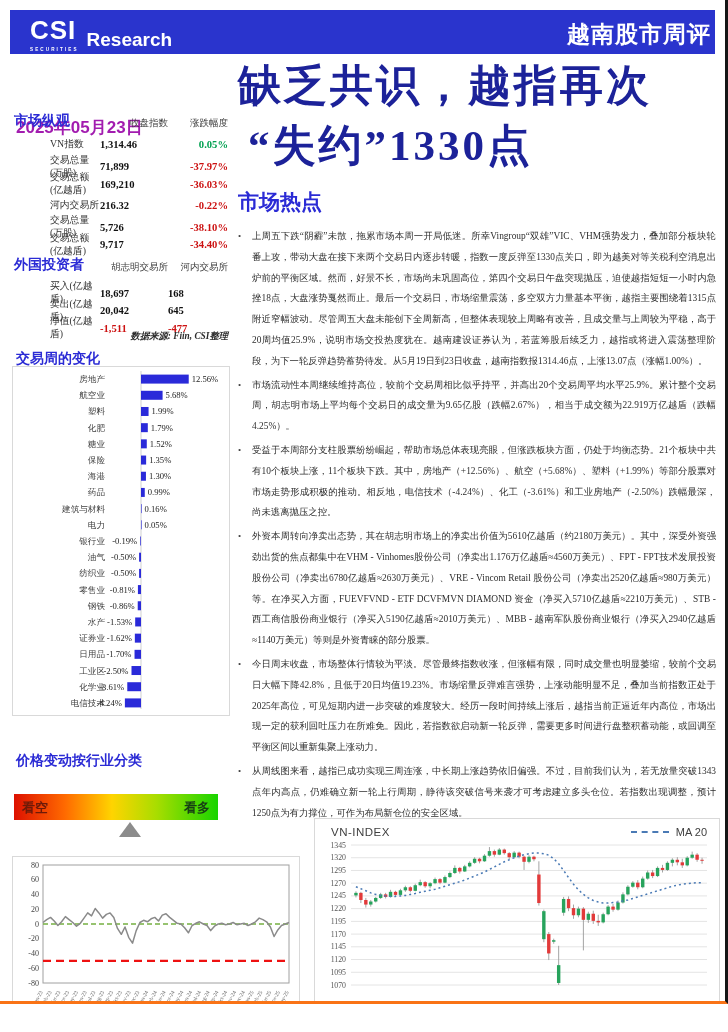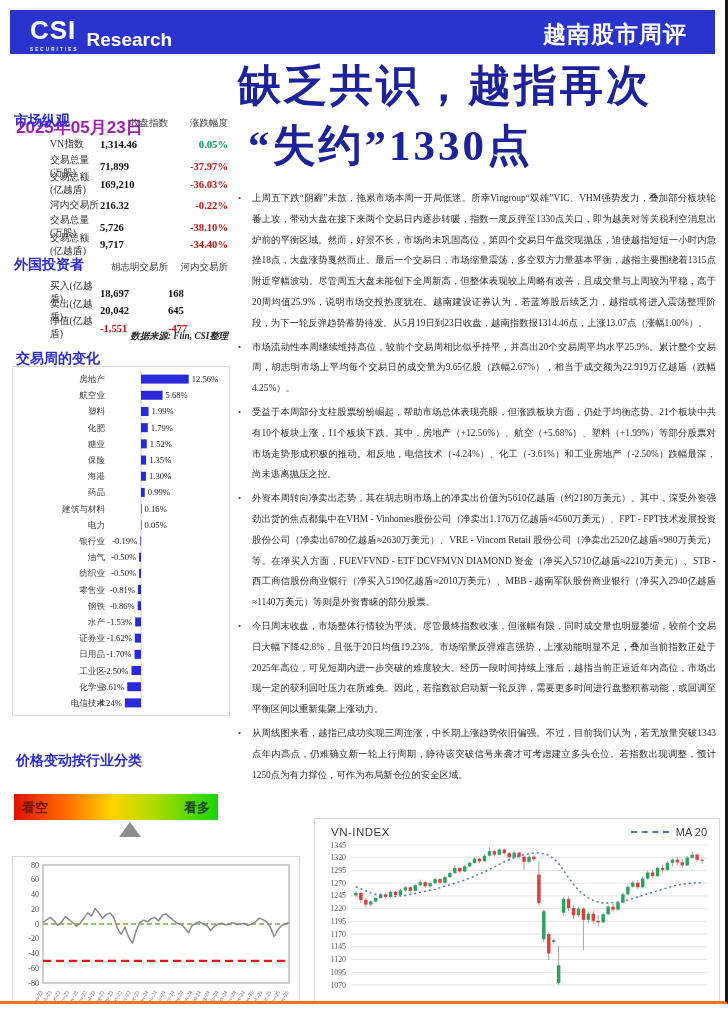--- a/index.html
+++ b/index.html
@@ -6,21 +6,21 @@
   .page{position:relative;width:728px;height:1004px;background:#fff;overflow:hidden;
         border-right:3px solid #161616;border-bottom:3px solid #f97316;box-sizing:border-box;
         font-family:"Liberation Serif","DejaVu Serif",serif;}
   
   .hdr{position:absolute;left:10px;top:10px;width:705px;height:44px;background:#2a34cd;}
   .logo{position:absolute;left:20px;top:5px;display:flex;align-items:flex-end;gap:8px;color:#fff;}
   .logo-csi{display:flex;flex-direction:column;line-height:1;}
   .logo-main{font:900 26px "Liberation Sans",sans-serif;letter-spacing:1px;}
   .logo-sub{font:700 4.6px "Liberation Sans",sans-serif;letter-spacing:2.1px;margin-top:1px;}
   .logo-research{font:700 19px "Liberation Sans",sans-serif;padding-bottom:1px;}
-  .report-type{position:absolute;right:28px;top:9px;font:700 23px "Liberation Sans",sans-serif;color:#fff;letter-spacing:1px;}
+  .report-type{position:absolute;right:4px;top:9px;font:700 23px "Liberation Sans",sans-serif;color:#fff;letter-spacing:1px;}
   
   .date{position:absolute;left:16px;top:76px;font:700 17px "Liberation Sans",sans-serif;color:#a21caf;margin-top:40px;}
   .side{position:absolute;left:14px;width:214px;}
   .st-head{display:grid;grid-template-columns:86px 68px 60px;align-items:end;margin-bottom:6px;}
   .st-title{font:700 14px "Liberation Sans",sans-serif;color:#2b2bd5;}
   .st-col{font-size:9.5px;color:#3c3c3c;text-align:right;}
   .st-row{display:grid;grid-template-columns:86px 68px 60px;height:17.5px;align-items:center;}
   .st-row .lbl{font-size:9.8px;color:#333;margin-left:36px;}
   .st-row .val{font-weight:700;font-size:10.6px;color:#111;}
   .st-row .chg{font-weight:700;font-size:10.6px;text-align:right;}
@@ -125,21 +125,21 @@
         <span class="num">18,697</span>
         <span class="num">168</span>
       </div>
     <div class="st-row">
         <span class="lbl">卖出(亿越盾)</span>
         <span class="num">20,042</span>
         <span class="num">645</span>
       </div>
     <div class="st-row">
         <span class="lbl">净值(亿越盾)</span>
-        <span class="num" style="color: rgb(204, 17, 17);">-1,551</span>
+        <span class="num" style="color: rgb(204, 17, 17);">-1,511</span>
         <span class="num" style="color: rgb(204, 17, 17);">-477</span>
       </div>
   </div>
   <div class="src">数据来源: Fiin, CSI整理</div>
 
   <div class="blue-h wk-title" style="position:absolute">交易周的变化</div>
   <div class="chart-box" id="bar-box"><svg width="214" height="346" viewBox="0 0 214 346">
         <line x1="128" y1="4" x2="128" y2="342" stroke="#bdbdbd" stroke-width="0.7"></line>
         <text x="92" y="15.095238095238095" font-size="8.6" text-anchor="end" fill="#3d3d3d">房地产</text>
         <rect x="128" y="7.595238095238095" width="47.728" height="9" fill="#2a2ad9"></rect>
@@ -259,20 +259,21 @@
         <text x="267.2142857142857" y="135" font-size="5.5" text-anchor="end" fill="#666" transform="rotate(-60 267.2142857142857 135)">Apr-25</text>
         <text x="276" y="135" font-size="5.5" text-anchor="end" fill="#666" transform="rotate(-60 276 135)">May-25</text>
       </svg></div>
 
   <div class="headline">
     <div>缺乏共识，越指再次</div>
     <div class="l2">“失约”1330点</div>
   </div>
 
   <div class="rcol">
+    <div class="sec-h">市场热点</div>
     <div class="bullet">
         <span class="bm">•</span>
         <span>上周五下跌“阴霾”未散，拖累市场本周一开局低迷。所幸Vingroup“双雄”VIC、VHM强势发力，叠加部分板块轮番上攻，带动大盘在接下来两个交易日内逐步转暖，指数一度反弹至1330点关口，即为越美对等关税利空消息出炉前的平衡区域。然而，好景不长，市场尚未巩固高位，第四个交易日午盘突现抛压，迫使越指短短一小时内急挫18点，大盘涨势戛然而止。最后一个交易日，市场缩量震荡，多空双方力量基本平衡，越指主要围绕着1315点附近窄幅波动。尽管周五大盘未能创下全周新高，但整体表现较上周略有改善，且成交量与上周较为平稳，高于20周均值25.9%，说明市场交投热度犹在。越南建设证券认为，若蓝筹股后续乏力，越指或将进入震荡整理阶段，为下一轮反弹趋势蓄势待发。从5月19日到23日收盘，越南指数报1314.46点，上涨13.07点（涨幅1.00%）。</span>
       </div>
     <div class="bullet">
         <span class="bm">•</span>
         <span>市场流动性本周继续维持高位，较前个交易周相比似乎持平，并高出20个交易周平均水平25.9%。累计整个交易周，胡志明市场上平均每个交易日的成交量为9.65亿股（跌幅2.67%），相当于成交额为22.919万亿越盾（跌幅4.25%）。</span>
       </div>
     <div class="bullet">
         <span class="bm">•</span>

